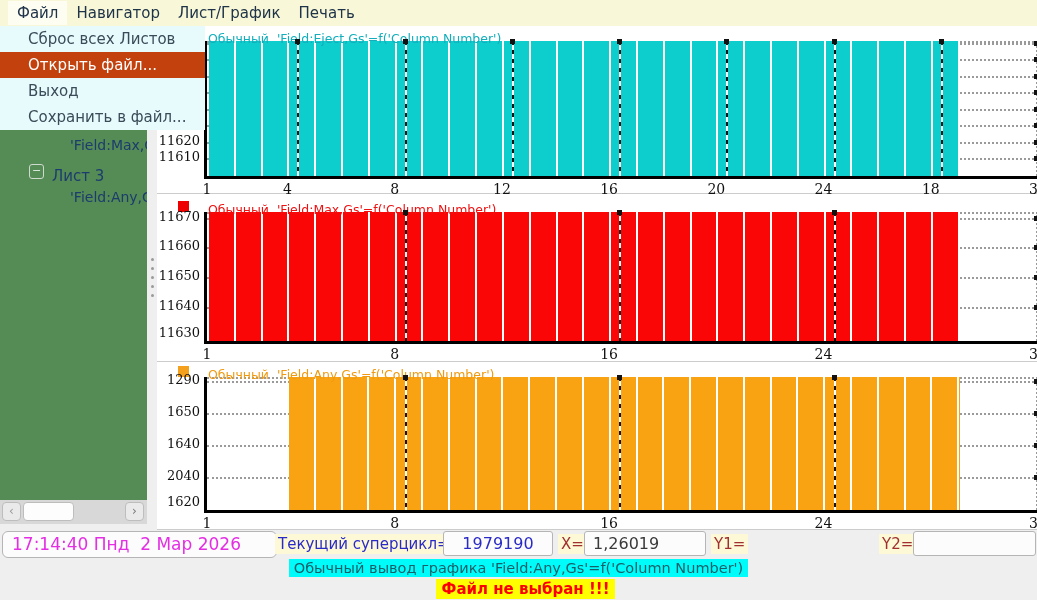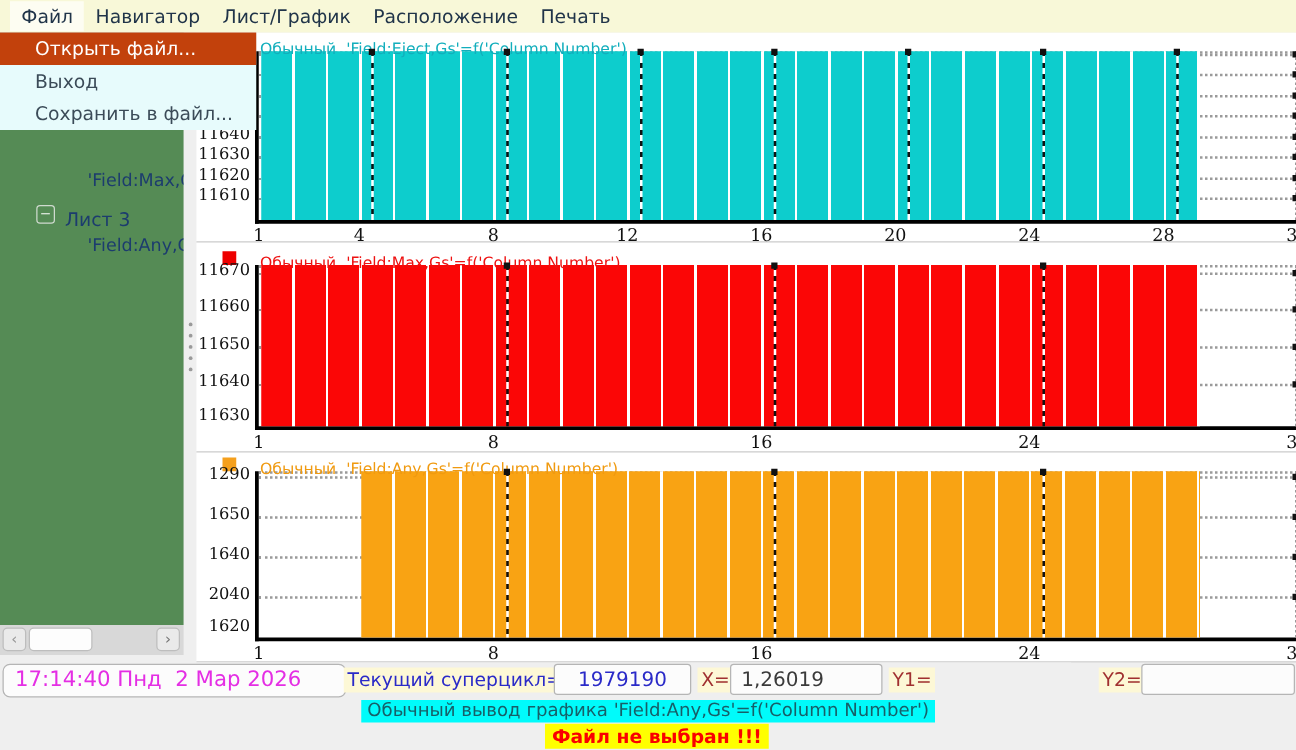--- a/index.html
+++ b/index.html
@@ -103,21 +103,21 @@
         <div class="gv" style="left:733.8px"></div>
         <i class="sq" style="left:731.8px;top:-2px"></i>
       </div>
       <span class="xl" style="left:35.0px;top:155px">1</span>
       <span class="xl" style="left:115.4px;top:155px">4</span>
       <span class="xl" style="left:222.6px;top:155px">8</span>
       <span class="xl" style="left:329.9px;top:155px">12</span>
       <span class="xl" style="left:437.1px;top:155px">16</span>
       <span class="xl" style="left:544.3px;top:155px">20</span>
       <span class="xl" style="left:651.5px;top:155px">24</span>
-      <span class="xl" style="left:758.8px;top:155px">28</span>
+      <span class="xl" style="left:758.8px;top:155px">18</span>
       <span class="xl" style="left:866.0px;top:155px">32</span>
       <span class="yl" style="top:122.9px">11610</span>
       <span class="yl" style="top:106.5px">11620</span>
       <span class="yl" style="top:90.1px">11630</span>
       <span class="yl" style="top:73.7px">11640</span>
       <span class="yl" style="top:57.2px">11650</span>
       <span class="yl" style="top:40.8px">11660</span>
       <span class="yl" style="top:24.4px">11670</span>
       <span class="yl" style="top:8.0px">11680</span>
     </div>
@@ -185,21 +185,20 @@
       <span class="yl" style="top:106.1px">2040</span>
       <span class="yl" style="top:74.1px">1640</span>
       <span class="yl" style="top:42.1px">1650</span>
       <span class="yl" style="top:10.2px">1290</span>
     </div>
 
   <div class="menubar">
     <span class="mi active">Файл</span>
     <span class="mi">Навигатор</span>
     <span class="mi">Лист/График</span>
-    <span class="mi">Расположение</span>
     <span class="mi">Печать</span>
   </div>
 
   <div class="sidebar">
     <div class="tree-item leafrow" style="top:111px">'Field:Max,Gs'</div>
     <div class="tree-item noderow" style="top:137px;height:20px">
       <span class="expander">−</span>
       <span class="nodelabel">Лист 3</span>
     </div>
     <div class="tree-item leafrow" style="top:163px">'Field:Any,Gs'</div>
@@ -213,20 +212,21 @@
 
   <div class="splitter grip">
     <i style="top:232px"></i>
       <i style="top:241px"></i>
       <i style="top:250px"></i>
       <i style="top:259px"></i>
       <i style="top:268px"></i>
   </div>
 
   <div class="dropdown">
+    <div class="di">Сброс всех Листов</div>
     <div class="di hl">Открыть файл...</div>
     <div class="di">Выход</div>
     <div class="di">Сохранить в файл...</div>
   </div>
 
   <div class="bottom">
     <div class="timebox">17:14:40 Пнд  2 Мар 2026</div>
 
     <span class="slabel blue" style="left:275px">Текущий суперцикл=</span>
     <input class="sbox" style="left: 443px; width: 110px; color: rgb(42, 42, 200); text-align: center;" readonly="" value="1979190">

